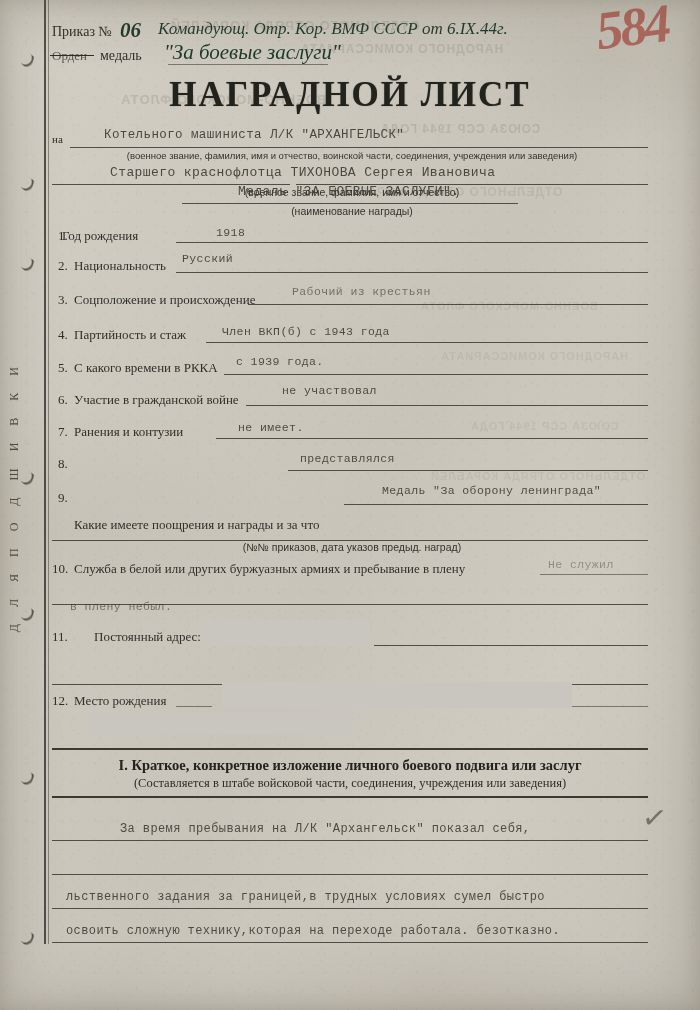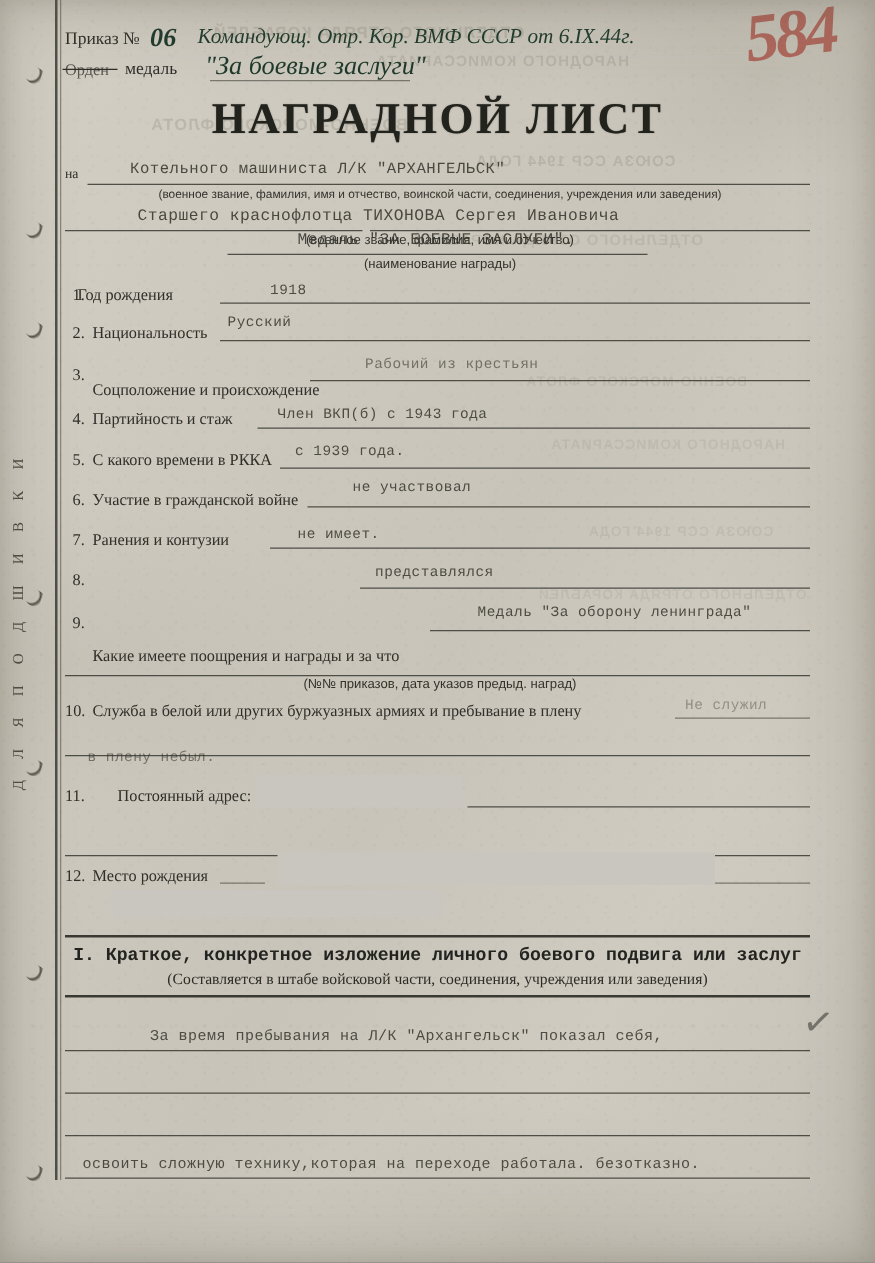--- a/index.html
+++ b/index.html
@@ -153,21 +153,21 @@
   <div class="lbl" style="left:62px;top:228px;font-size:13px;">Год рождения</div>
   <div class="typed" style="left:216px;top:226px;">1918</div>
   <div class="rule" style="left:176px;top:242px;width:472px;"></div>
 
   <div class="lbl" style="left:58px;top:258px;font-size:13px;">2.</div>
   <div class="lbl" style="left:74px;top:258px;font-size:13px;">Национальность</div>
   <div class="typed" style="left:182px;top:252px;">Русский</div>
   <div class="rule" style="left:176px;top:272px;width:472px;"></div>
 
   <div class="lbl" style="left:58px;top:292px;font-size:13px;">3.</div>
-  <div class="lbl" style="left:74px;top:304px;font-size:13px;">Соцположение и происхождение</div>
+  <div class="lbl" style="left:74px;top:292px;font-size:13px;">Соцположение и происхождение</div>
   <div class="typed faint" style="left:292px;top:285px;">Рабочий  из  крестьян</div>
   <div class="rule" style="left:248px;top:304px;width:400px;"></div>
 
   <div class="lbl" style="left:58px;top:327px;font-size:13px;">4.</div>
   <div class="lbl" style="left:74px;top:327px;font-size:13px;">Партийность и стаж</div>
   <div class="typed" style="left:222px;top:325px;">Член ВКП(б) с 1943 года</div>
   <div class="rule" style="left:206px;top:342px;width:442px;"></div>
 
   <div class="lbl" style="left:58px;top:360px;font-size:13px;">5.</div>
   <div class="lbl" style="left:74px;top:360px;font-size:13px;">С какого времени в РККА</div>
@@ -210,30 +210,31 @@
   <div class="rule" style="left:52px;top:684px;width:596px;"></div>
 
   <div class="lbl" style="left:52px;top:693px;font-size:13px;">12.</div>
   <div class="lbl" style="left:74px;top:693px;font-size:13px;">Место рождения</div>
   <div class="rule thin" style="left:176px;top:706px;width:36px;"></div>
   <div class="redact" style="left:222px;top:682px;width:350px;height:26px;"></div>
   <div class="rule thin" style="left:572px;top:706px;width:76px;"></div>
   <div class="redact" style="left:88px;top:712px;width:266px;height:22px;"></div>
 
   <div class="rule thick" style="left:52px;top:748px;width:596px;"></div>
-  <div class="sect-h" style="top:757px;font-size:14.5px;font-family:Liberation Mono, monospace;">I. Краткое, конкретное изложение личного боевого подвига  или заслуг</div>
+  <div class="sect-h" style="top:757px;font-size:14.5px;">I. Краткое, конкретное изложение личного боевого подвига  или заслуг</div>
   <div class="sect-sub" style="top:776px;">(Составляется в штабе войсковой части, соединения, учреждения или заведения)</div>
   <div class="rule thick" style="left:52px;top:796px;width:596px;"></div>
 
   <div class="checkmark" style="left:642px;top:800px;">✓</div>
 
   <div class="typed" style="left:120px;top:822px;font-size:12px;">За время пребывания на Л/К "Архангельск" показал себя,</div>
   <div class="rule" style="left:52px;top:840px;width:596px;"></div>
 
   <div class="rule" style="left:52px;top:874px;width:596px;"></div>
 
+  <div class="typed" style="left:66px;top:890px;font-size:12px;">льственного задания за границей,в трудных условиях сумел быстро</div>
   <div class="rule" style="left:52px;top:908px;width:596px;"></div>
 
   <div class="typed" style="left:66px;top:924px;font-size:12px;">освоить сложную технику,которая на переходе работала. безотказно.</div>
   <div class="rule" style="left:52px;top:942px;width:596px;"></div>
 
   <div class="edge-shade"></div>
 </div>
 
 </body></html>

